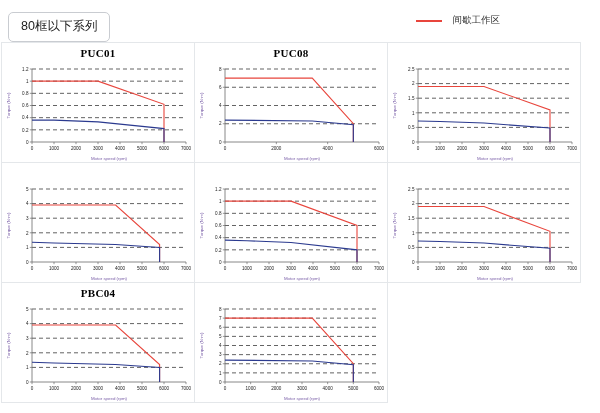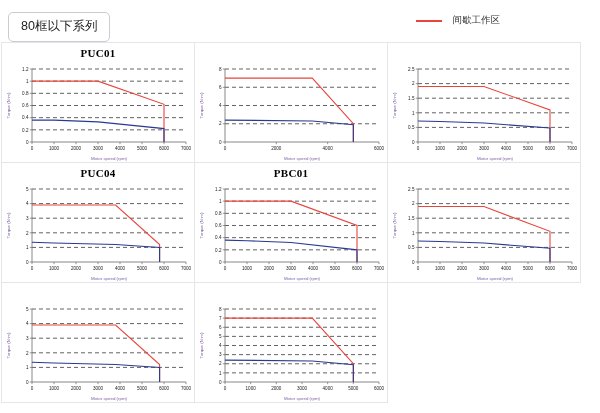--- a/index.html
+++ b/index.html
@@ -153,20 +153,21 @@
             <line x1="184" x2="184" y1="81" y2="83.2" class="tick"></line>
             <text x="184" y="89" class="ticklabel" text-anchor="middle">7000</text>
             <text x="107" y="98.5" class="axislabel" text-anchor="middle">Motor speed (rpm)</text>
             <text x="0" y="0" class="axislabel-y" text-anchor="middle" transform="translate(8,44.5) rotate(-90)">Torque (N·m)</text>
             <path d="M30.00 20.17 L96.00 20.17 L162.00 43.28 L162.00 81.00" class="series-int"></path>
             <path d="M30.00 59.10 L52.00 59.10 L96.00 60.92 L162.00 67.62 L162.00 81.00" class="series-cont"></path>
           </svg>
         </div>
       </div>
       <div class="cell">
+        <div class="chart-title">PUC08</div>
         <div class="plot-wrap">
           <svg width="194" height="103" viewBox="0 0 194 103">
             <line x1="30" x2="184" y1="62.75" y2="62.75" class="gridline"></line>
             <line x1="30" x2="184" y1="44.5" y2="44.5" class="gridline"></line>
             <line x1="30" x2="184" y1="26.25" y2="26.25" class="gridline"></line>
             <line x1="30" x2="184" y1="8" y2="8" class="gridline"></line>
             <line x1="30" x2="30" y1="8" y2="81" class="axis-line"></line>
             <line x1="30" x2="184" y1="81" y2="81" class="axis-line"></line>
             <line x1="27.8" x2="30" y1="81" y2="81" class="tick"></line>
             <text x="26.5" y="82.7" class="ticklabel" text-anchor="end">0</text>
@@ -232,21 +233,20 @@
             <line x1="184" x2="184" y1="81" y2="83.2" class="tick"></line>
             <text x="184" y="89" class="ticklabel" text-anchor="middle">7000</text>
             <text x="107" y="98.5" class="axislabel" text-anchor="middle">Motor speed (rpm)</text>
             <text x="0" y="0" class="axislabel-y" text-anchor="middle" transform="translate(8,44.5) rotate(-90)">Torque (N·m)</text>
             <path d="M30.00 25.52 L96.00 25.52 L162.00 48.88 L162.00 81.00" class="series-int"></path>
             <path d="M30.00 59.98 L52.00 60.56 L96.00 62.02 L162.00 66.98 L162.00 81.00" class="series-cont"></path>
           </svg>
         </div>
       </div>
       <div class="cell">
-        <div class="chart-title">PUC04</div>
         <div class="plot-wrap">
           <svg width="194" height="103" viewBox="0 0 194 103">
             <line x1="30" x2="184" y1="66.4" y2="66.4" class="gridline"></line>
             <line x1="30" x2="184" y1="51.8" y2="51.8" class="gridline"></line>
             <line x1="30" x2="184" y1="37.2" y2="37.2" class="gridline"></line>
             <line x1="30" x2="184" y1="22.599999999999994" y2="22.599999999999994" class="gridline"></line>
             <line x1="30" x2="184" y1="8" y2="8" class="gridline"></line>
             <line x1="30" x2="30" y1="8" y2="81" class="axis-line"></line>
             <line x1="30" x2="184" y1="81" y2="81" class="axis-line"></line>
             <line x1="27.8" x2="30" y1="81" y2="81" class="tick"></line>
@@ -278,21 +278,20 @@
             <line x1="184" x2="184" y1="81" y2="83.2" class="tick"></line>
             <text x="184" y="89" class="ticklabel" text-anchor="middle">7000</text>
             <text x="107" y="98.5" class="axislabel" text-anchor="middle">Motor speed (rpm)</text>
             <text x="0" y="0" class="axislabel-y" text-anchor="middle" transform="translate(8,44.5) rotate(-90)">Torque (N·m)</text>
             <path d="M30.00 24.06 L113.60 24.06 L157.60 63.48 L157.60 81.00" class="series-int"></path>
             <path d="M30.00 61.29 L52.00 62.02 L113.60 63.48 L157.60 66.40 L157.60 81.00" class="series-cont"></path>
           </svg>
         </div>
       </div>
       <div class="cell">
-        <div class="chart-title">PBC01</div>
         <div class="plot-wrap">
           <svg width="194" height="103" viewBox="0 0 194 103">
             <line x1="30" x2="184" y1="68.83333333333333" y2="68.83333333333333" class="gridline"></line>
             <line x1="30" x2="184" y1="56.666666666666664" y2="56.666666666666664" class="gridline"></line>
             <line x1="30" x2="184" y1="44.5" y2="44.5" class="gridline"></line>
             <line x1="30" x2="184" y1="32.33333333333333" y2="32.33333333333333" class="gridline"></line>
             <line x1="30" x2="184" y1="20.166666666666664" y2="20.166666666666664" class="gridline"></line>
             <line x1="30" x2="184" y1="8" y2="8" class="gridline"></line>
             <line x1="30" x2="30" y1="8" y2="81" class="axis-line"></line>
             <line x1="30" x2="184" y1="81" y2="81" class="axis-line"></line>
@@ -372,20 +371,21 @@
             <line x1="184" x2="184" y1="81" y2="83.2" class="tick"></line>
             <text x="184" y="89" class="ticklabel" text-anchor="middle">7000</text>
             <text x="107" y="98.5" class="axislabel" text-anchor="middle">Motor speed (rpm)</text>
             <text x="0" y="0" class="axislabel-y" text-anchor="middle" transform="translate(8,44.5) rotate(-90)">Torque (N·m)</text>
             <path d="M30.00 25.52 L96.00 25.52 L162.00 50.34 L162.00 81.00" class="series-int"></path>
             <path d="M30.00 59.98 L52.00 60.56 L96.00 62.02 L162.00 67.28 L162.00 81.00" class="series-cont"></path>
           </svg>
         </div>
       </div>
       <div class="cell">
+        <div class="chart-title">PBC04</div>
         <div class="plot-wrap">
           <svg width="194" height="103" viewBox="0 0 194 103">
             <line x1="30" x2="184" y1="66.4" y2="66.4" class="gridline"></line>
             <line x1="30" x2="184" y1="51.8" y2="51.8" class="gridline"></line>
             <line x1="30" x2="184" y1="37.2" y2="37.2" class="gridline"></line>
             <line x1="30" x2="184" y1="22.599999999999994" y2="22.599999999999994" class="gridline"></line>
             <line x1="30" x2="184" y1="8" y2="8" class="gridline"></line>
             <line x1="30" x2="30" y1="8" y2="81" class="axis-line"></line>
             <line x1="30" x2="184" y1="81" y2="81" class="axis-line"></line>
             <line x1="27.8" x2="30" y1="81" y2="81" class="tick"></line>

